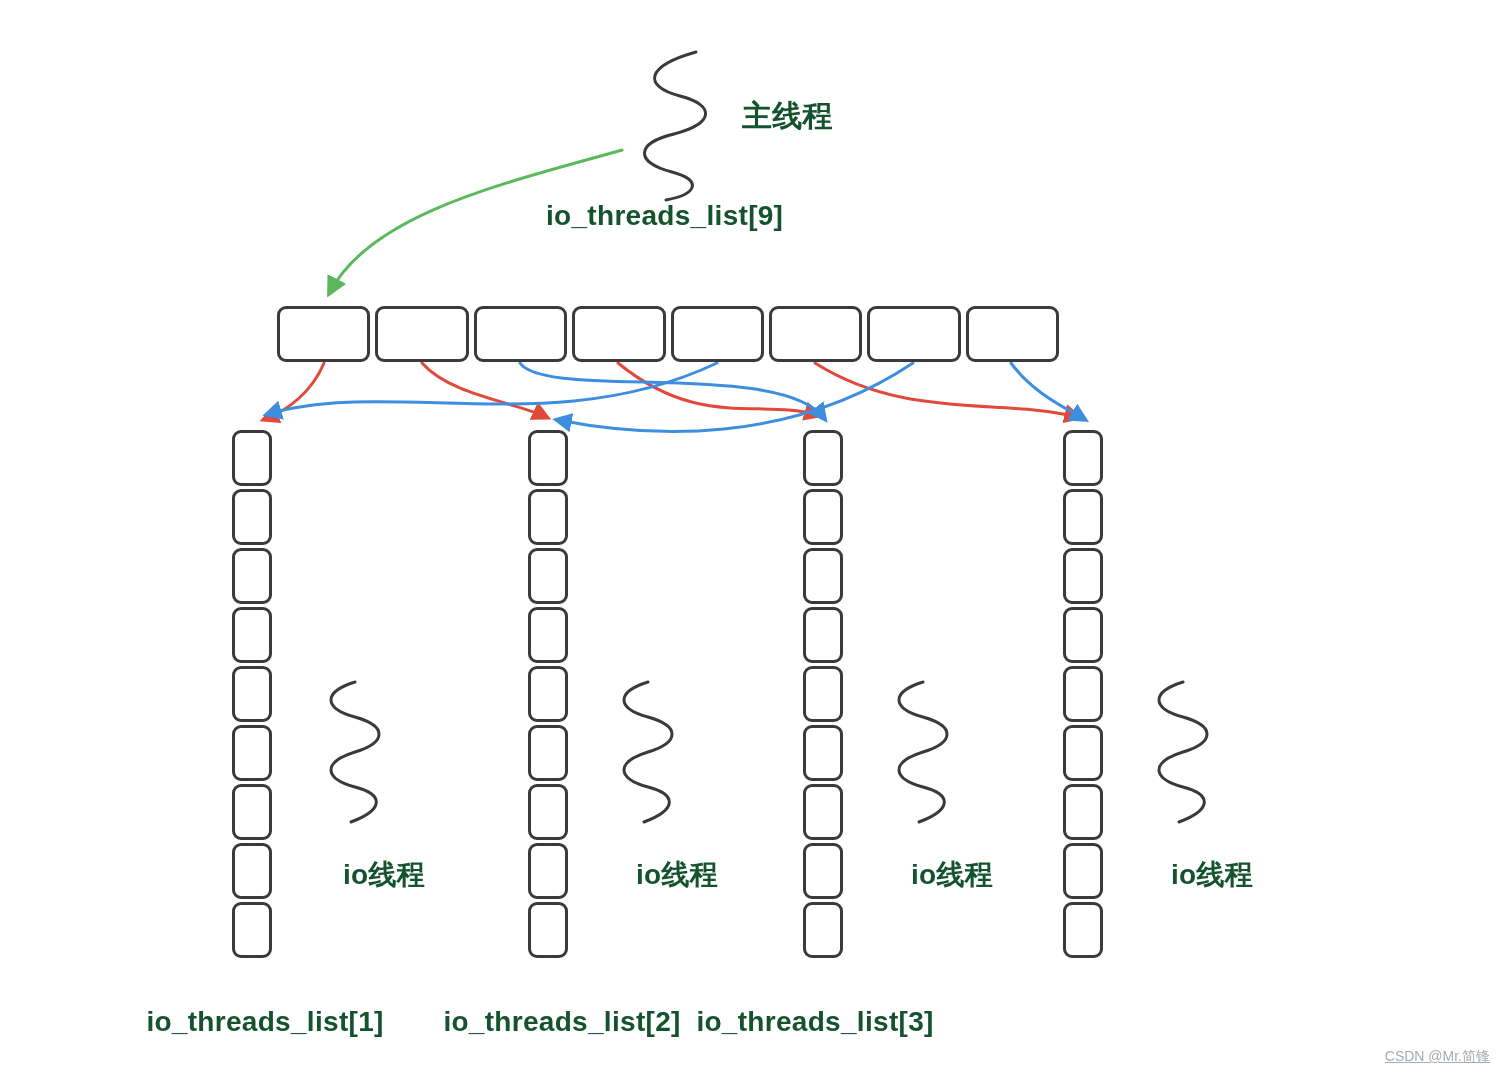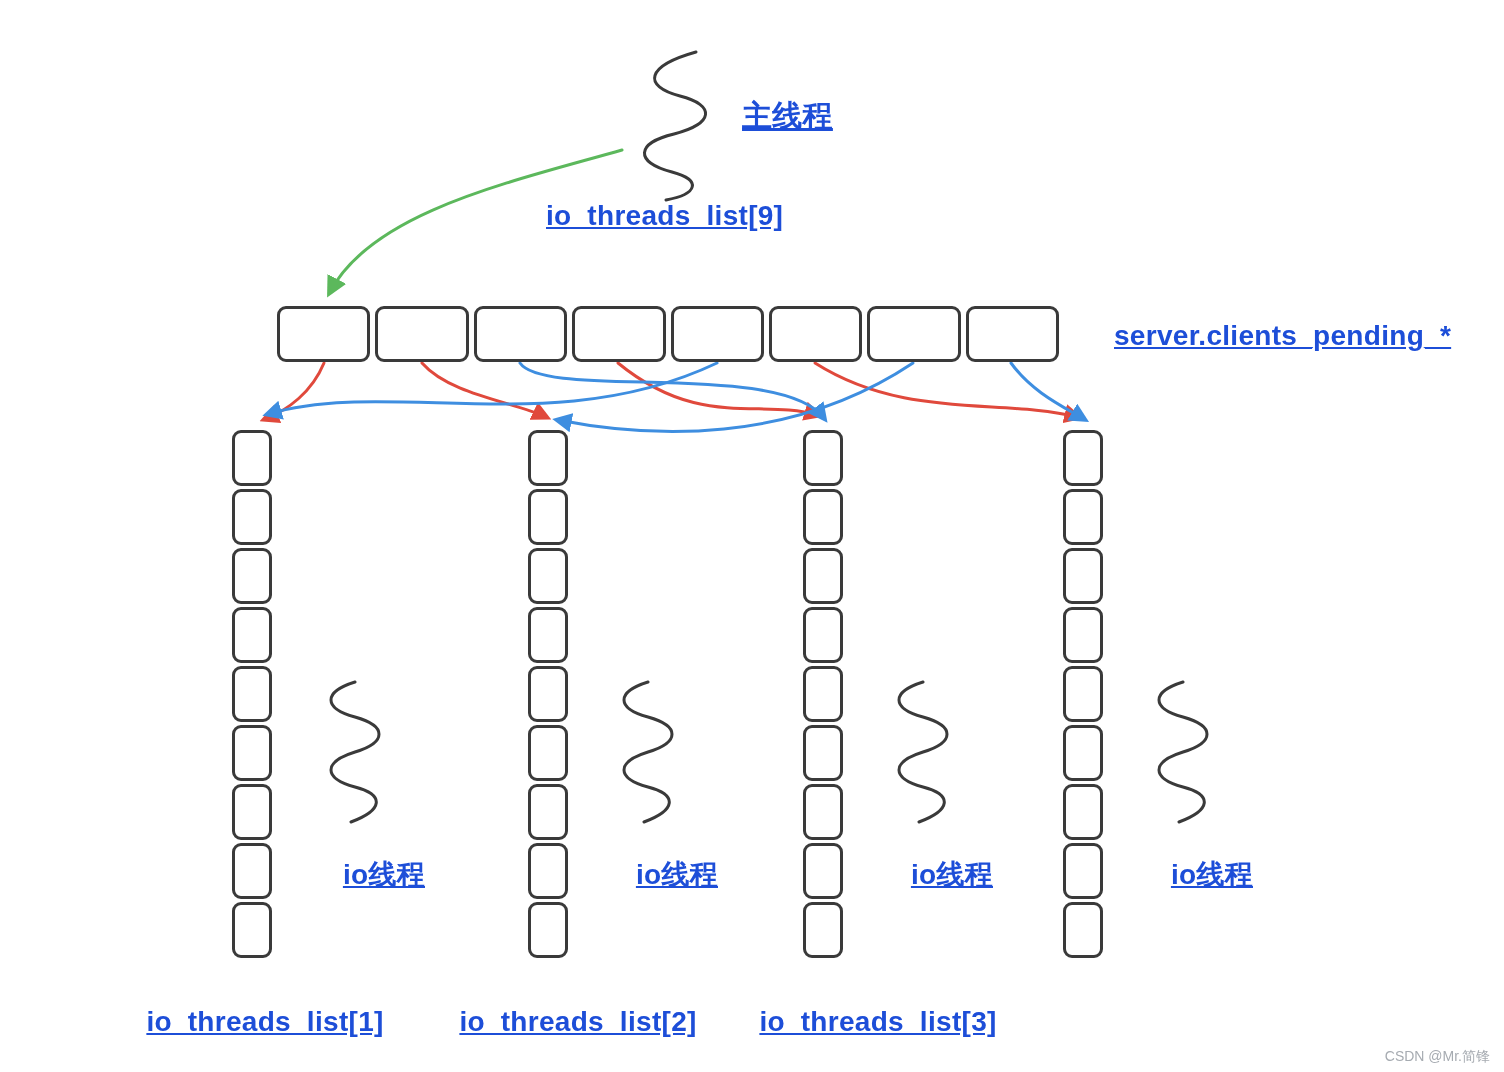--- a/index.html
+++ b/index.html
@@ -14,38 +14,37 @@
   }
   svg.overlay {
     position: absolute;
     left: 0; top: 0;
     width: 1504px; height: 1072px;
     pointer-events: none;
   }
   .label {
     position: absolute;
     font-weight: 700;
-    color: #1d4ed8;
+    color: #14532d;
     font-size: 28px;
     letter-spacing: 0.3px;
     white-space: nowrap;
-    text-decoration: underline;
   }
   .lbl-main   { left: 742px;  top: 96px;  font-size: 30px; }
   .lbl-list0  { left: 546px;  top: 200px; }
   .lbl-pending{ left: 1114px; top: 320px; }
   .lbl-io { width: 140px; text-align: right; top: 856px; }
   .t1 { left: 285px; }
   .t2 { left: 578px; }
   .t3 { left: 853px; }
   .t4 { left: 1113px; }
   .lbl-bottom { width: 260px; text-align: center; top: 1006px; }
   .b1 { left: 135px; }
-  .b2 { left: 448px; }
-  .b3 { left: 748px; text-align: center; }
+  .b2 { left: 432px; }
+  .b3 { left: 685px; text-align: center; }
   .b4 { left: 985px; }
   .pending-row {
     position: absolute;
     left: 277px; top: 306px;
     width: 782px; height: 56px;
     display: flex; gap: 5px;
   }
   .pcell {
     flex: 1;
     border: 3px solid #3a3a3a;
@@ -68,20 +67,21 @@
     height: 56px;
     border: 3px solid #3a3a3a;
     border-radius: 9px;
     background: #ffffff;
   }
   .watermark {
     position: absolute;
     right: 14px; bottom: 6px;
     color: #a6abb1;
     font-size: 14px;
+    text-decoration: underline;
   }
 </style>
 </head>
 <body>
 
 <div class="canvas">
 
   <svg class="overlay" viewBox="0 0 1504 1072" xmlns="http://www.w3.org/2000/svg">
     <defs>
       <marker id="mr" viewBox="0 0 10 10" refX="7" refY="5" markerWidth="6.5" markerHeight="6.5" orient="auto">
@@ -117,21 +117,20 @@
     <g stroke-width="3" stroke-linecap="round" fill="none" stroke="#3a3a3a">
       <use href="#sq" transform="translate(355,682)"></use>
       <use href="#sq" transform="translate(648,682)"></use>
       <use href="#sq" transform="translate(923,682)"></use>
       <use href="#sq" transform="translate(1183,682)"></use>
     </g>
   </svg>
 
   <span class="label lbl-main">主线程</span>
   <span class="label lbl-list0">io_threads_list[9]</span>
-  <span class="label lbl-pending">server.clients_pending_*</span>
 
   <div class="pending-row">
       <div class="pcell"></div>
       <div class="pcell"></div>
       <div class="pcell"></div>
       <div class="pcell"></div>
       <div class="pcell"></div>
       <div class="pcell"></div>
       <div class="pcell"></div>
       <div class="pcell"></div>

